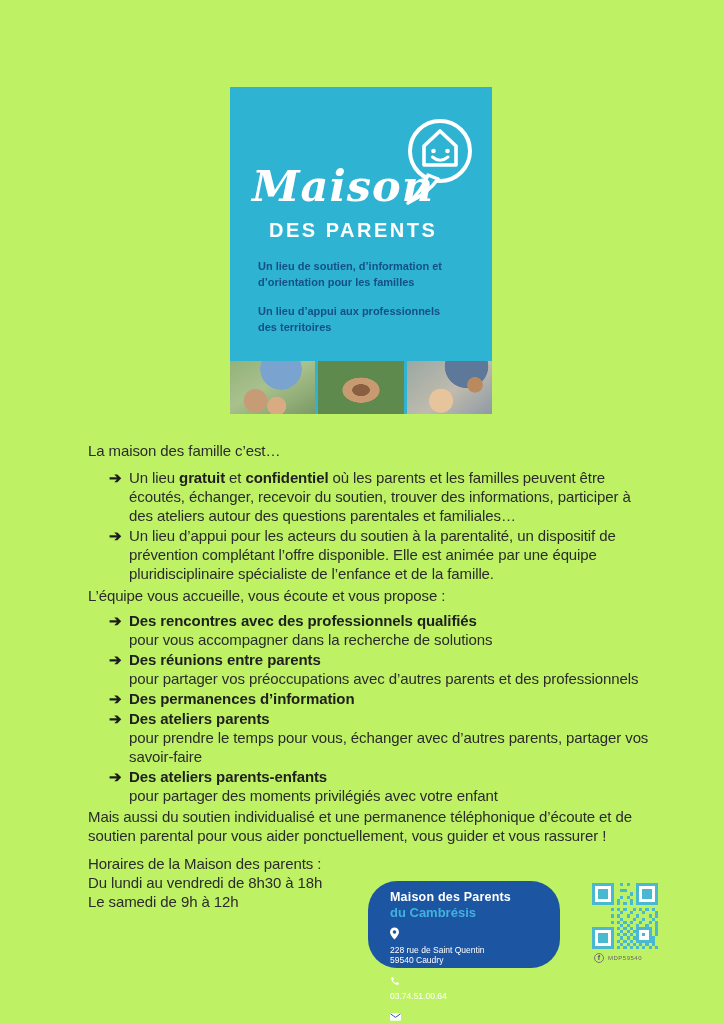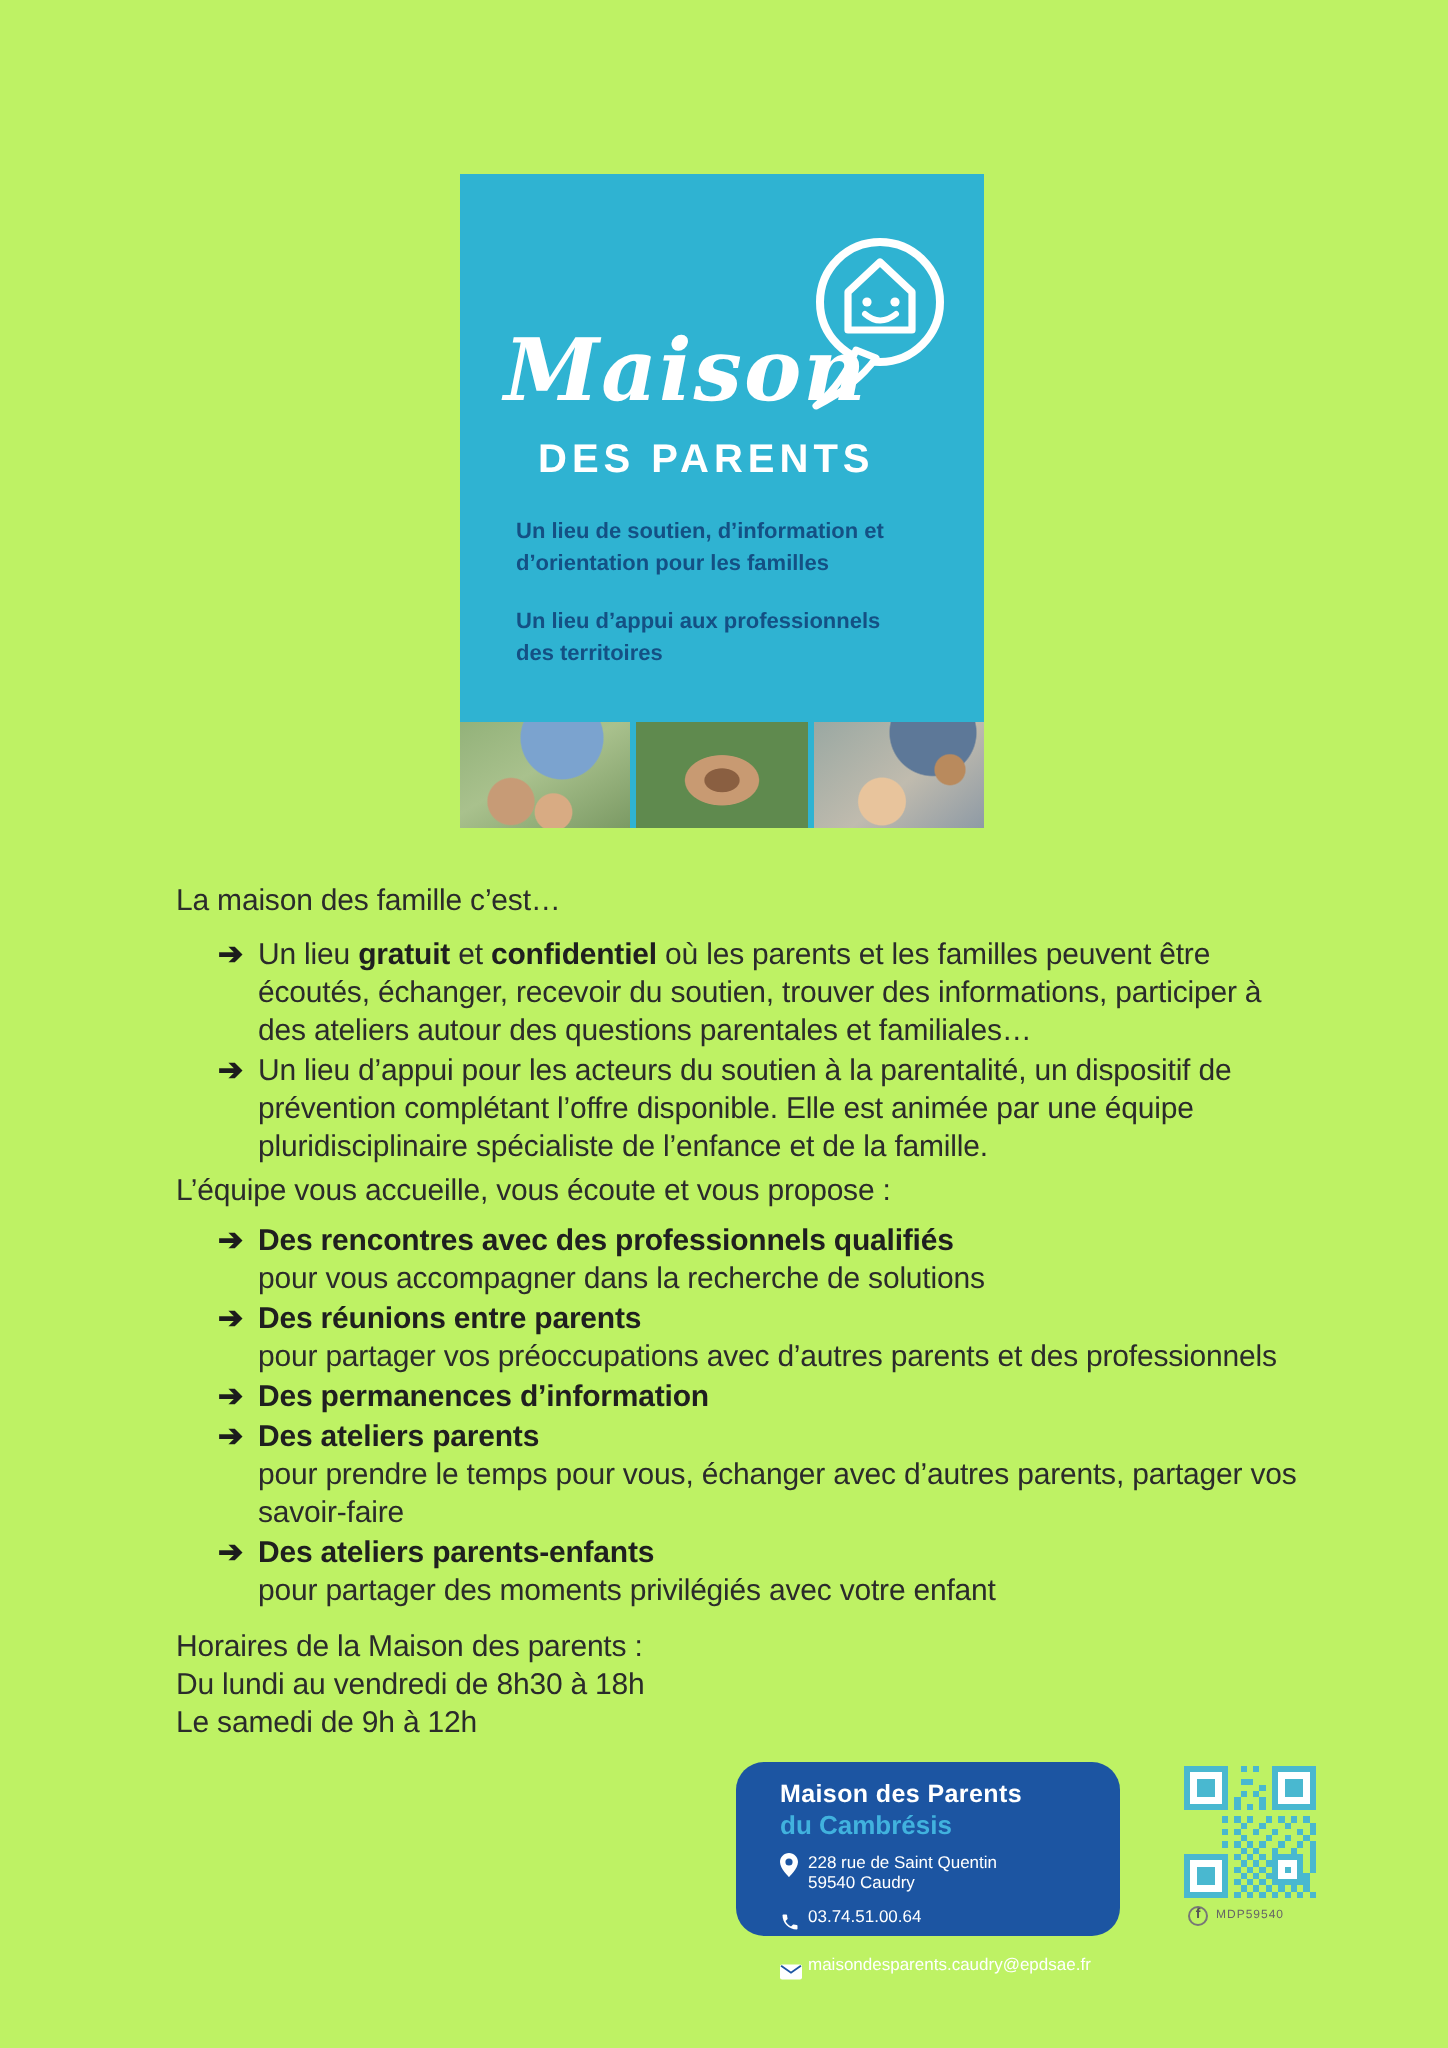--- a/index.html
+++ b/index.html
@@ -110,27 +110,27 @@
   .svc-title { font-weight: 700; color: #1f1f1f; }
   .closing { margin-top: 2px; }
   .hours { margin-top: 9px; }
 
   
   .contact-card {
     position: absolute;
     left: 368px; top: 881px;
     width: 192px; height: 87px;
     background: #1c55a2;
-    border-radius: 14px;
+    border-radius: 29px;
     color: #ffffff;
     padding: 9px 16px 0 22px;
   }
   .contact-name { font-size: 12.5px; font-weight: 600; letter-spacing: 0.2px; }
   .contact-region { font-size: 13px; font-weight: 700; color: #41b2de; margin-top: 1px; }
-  .contact-row { display: flex; align-items: flex-start; margin-top: 5px; }
+  .contact-row { display: flex; align-items: flex-start; margin-top: 5px; flex-direction: column; }
   .contact-row .cicon { width: 14px; flex: none; padding-top: 1px; }
   .contact-row .ctext { font-size: 8.5px; line-height: 10px; padding-top: 1px; }
   .contact-row.r-phone { margin-top: 6px; }
   .contact-row.r-mail { margin-top: 5px; }
 
   
   .qr-block { position: absolute; left: 592px; top: 883px; width: 70px; }
   .qr-svg { width: 66px; height: 66px; display: block; }
   .fb-row { display: flex; align-items: center; margin-top: 4px; margin-left: 2px; }
   .fb-circle {
@@ -222,20 +222,21 @@
       <div class="bitem">
         <span class="arrow">➔</span>
         <span class="bcontent">
             <span class="svc-title" style="display:block">Des ateliers parents-enfants</span>
             <span style="display:block">pour partager des moments privilégiés avec votre enfant</span>
           </span>
       </div>
 
     </div>
 
+    <p class="closing">Mais aussi du soutien individualisé et une permanence téléphonique d’écoute et de soutien parental pour vous aider ponctuellement, vous guider et vous rassurer !</p>
 
     <div class="hours">
       <div>Horaires de la Maison des parents :</div>
       <div>Du lundi au vendredi de 8h30 à 18h</div>
       <div>Le samedi de 9h à 12h</div>
     </div>
 
   </div>
 
   <div class="contact-card">

